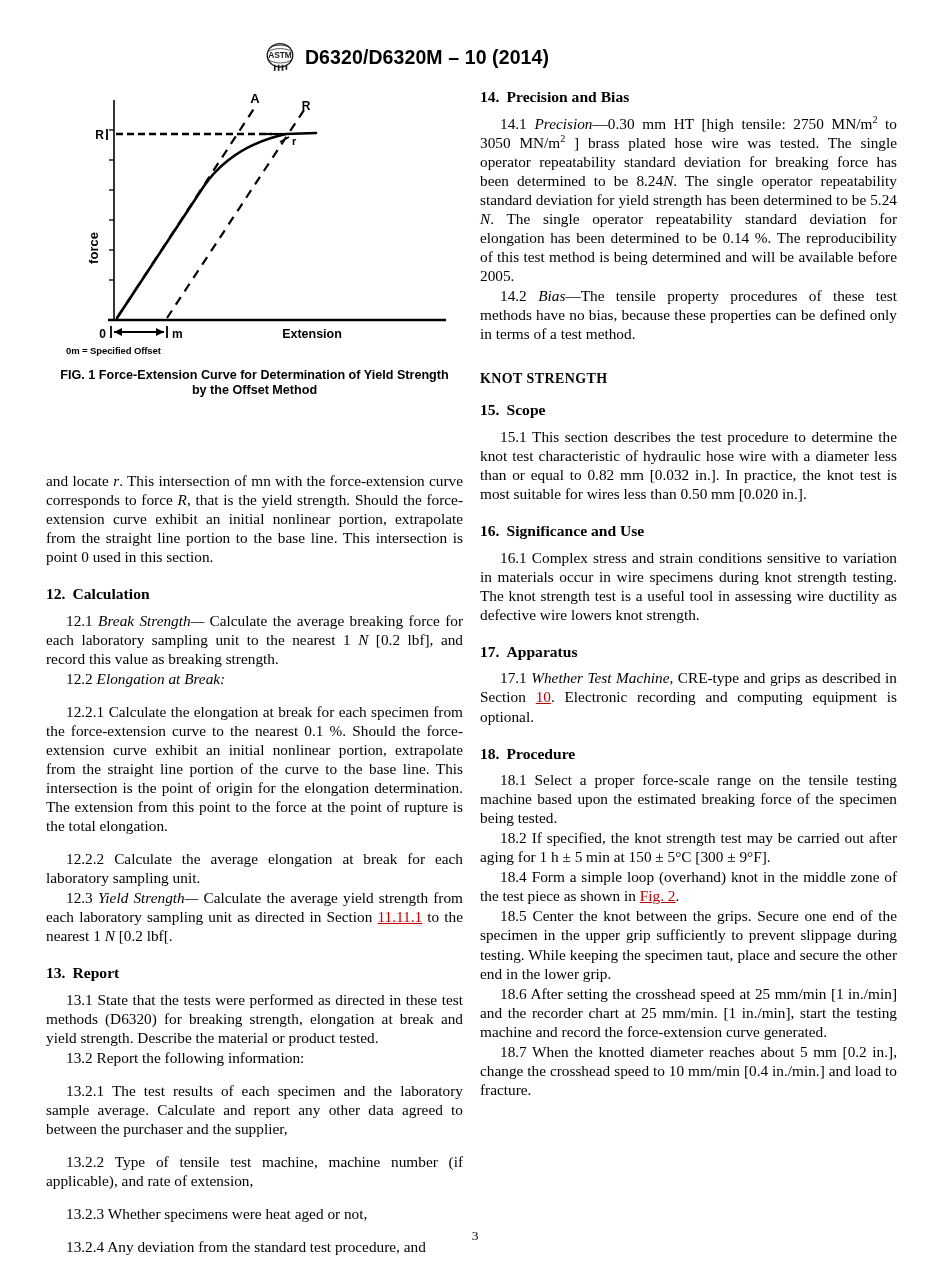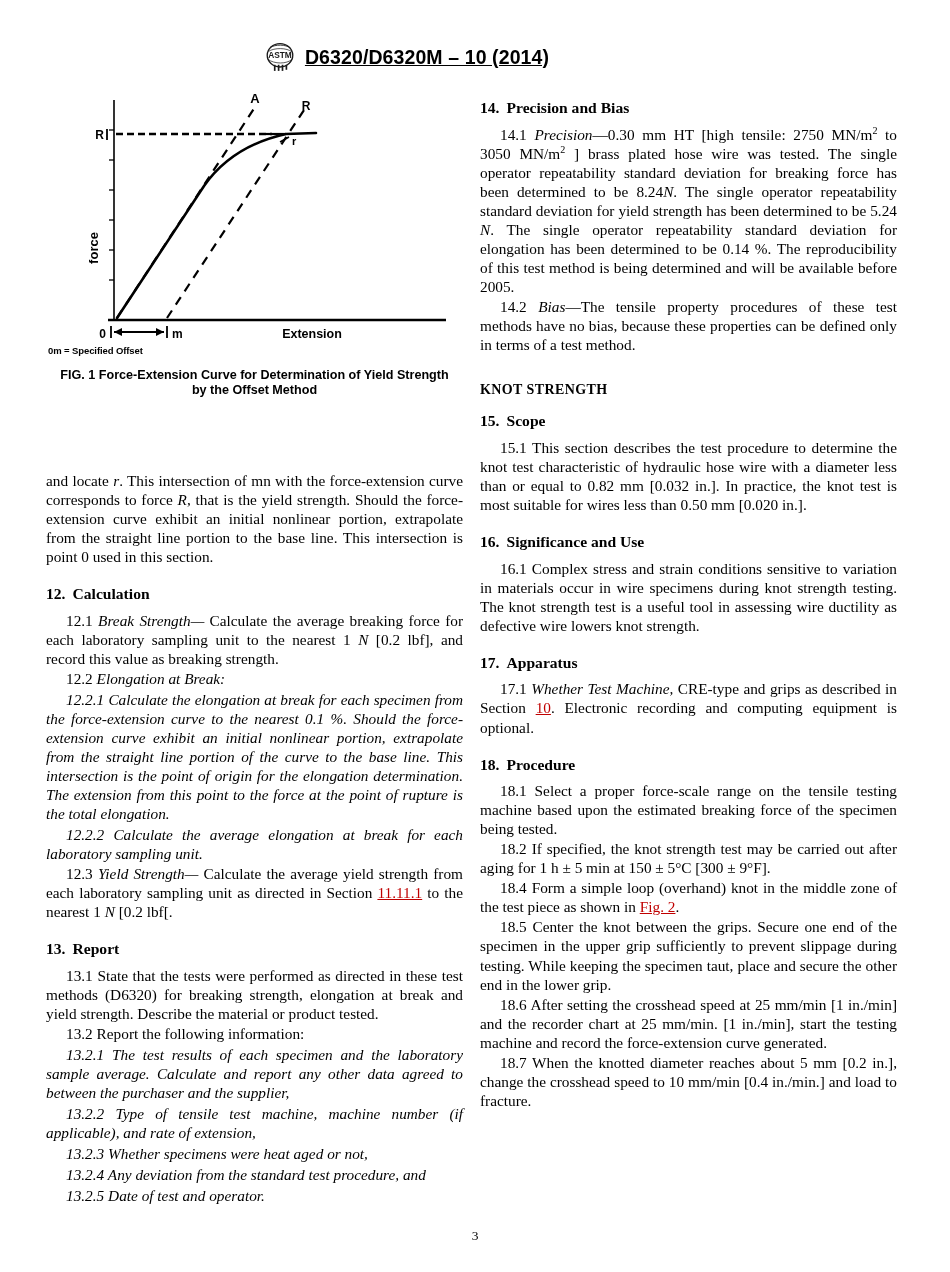--- a/index.html
+++ b/index.html
@@ -32,21 +32,20 @@
     width: 34px;
     height: 30px;
     display: block;
   }
   .doc-designation {
     font-family: "Liberation Sans", sans-serif;
     font-weight: bold;
     font-size: 19.5px;
     letter-spacing: 0.1px;
     white-space: nowrap;
-    text-decoration: underline;
   }
 
   
   .col {
     position: absolute;
     width: 417px;
     top: 88px;
   }
   .col-left  { left: 46px; }
   .col-right { left: 480px; }
@@ -58,21 +57,21 @@
   }
   .figure-svg-wrap {
     width: 400px;
     height: 255px;
     margin-left: 8px;
   }
   .fig-offset-note {
     font-family: "Liberation Sans", sans-serif;
     font-weight: bold;
     font-size: 9.5px;
-    margin: 2px 0 0 2px;
+    margin: 2px 0 0 20px;
     letter-spacing: -0.1px;
   }
   .fig-caption {
     font-family: "Liberation Sans", sans-serif;
     font-weight: bold;
     font-size: 12.6px;
     text-align: center;
     line-height: 1.22;
     margin: 12px 0 0 0;
     padding: 0 4px;
@@ -82,21 +81,21 @@
   p.body {
     font-size: 15.3px;
     line-height: 1.245;
     text-align: justify;
     text-justify: inter-word;
     margin: 0;
     hyphens: manual;
   }
   p.indent { text-indent: 20px; }
   p.gap-before { margin-top: 1px; }
-  p.gap-small  { margin-top: 2px; font-style: italic; }
+  p.gap-small  { margin-top: 14px; }
 
   h2.section-head {
     font-size: 15.6px;
     font-weight: bold;
     margin: 19px 0 7px 0;
     line-height: 1.2;
   }
   h2.section-head .num { margin-right: 7px; }
 
   h2.part-head {
@@ -276,21 +275,21 @@
   </p>
 
   <p class="body indent gap-small">
     <span>13.2.5</span>
     <span>Date of test and operator.</span>
   </p>
 </div>
 
 <div class="col col-right">
 
-  <h2 class="section-head" style="margin-top:11px;">
+  <h2 class="section-head" style="margin-top:0;">
     <span class="num">14.</span><span>Precision and Bias</span>
   </h2>
 
   <p class="body indent">
     <span>14.1</span>
     <i class="it">Precision</i><span>—0.30 mm HT [high tensile: 2750 MN/m</span><sup>2</sup><span> to 3050 MN/m</span><sup>2</sup><span> ] brass plated hose wire was tested. The single operator repeatability standard deviation for breaking force has been determined to be 8.24</span><i class="it">N</i><span>. The single operator repeatability standard deviation for yield strength has been determined to be 5.24 </span><i class="it">N</i><span>. The single operator repeatability standard deviation for elongation has been determined to be 0.14 %. The reproducibility of this test method is being determined and will be available before 2005.</span>
   </p>
 
   <p class="body indent gap-before">
     <span>14.2</span>

